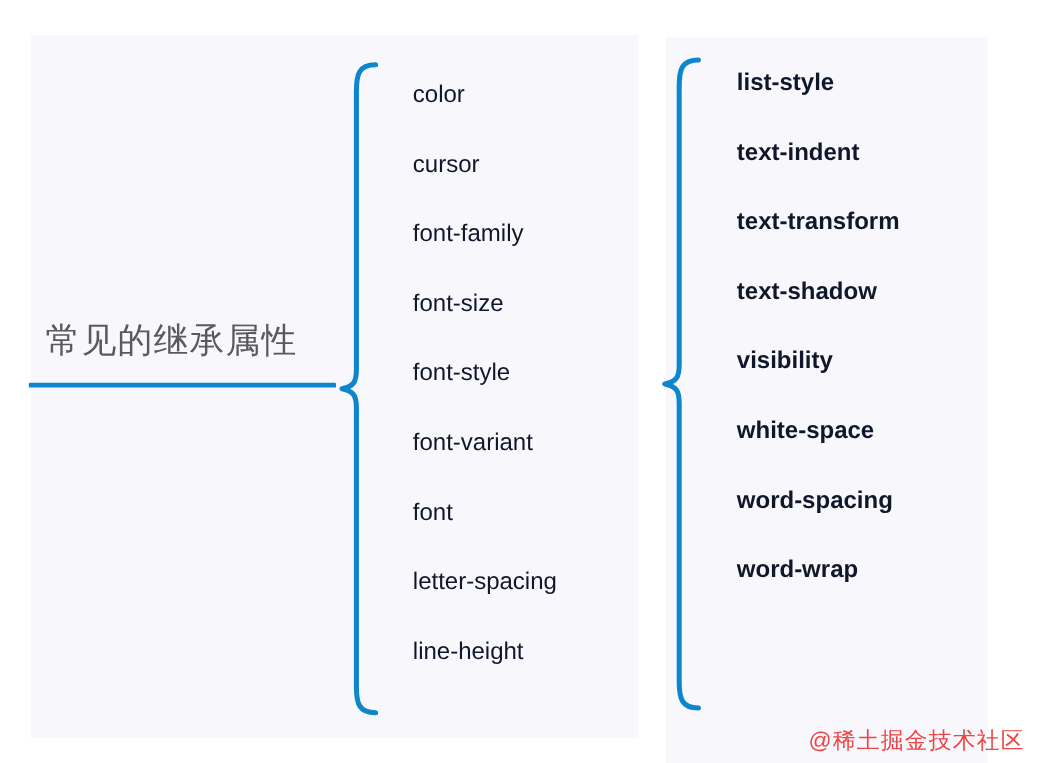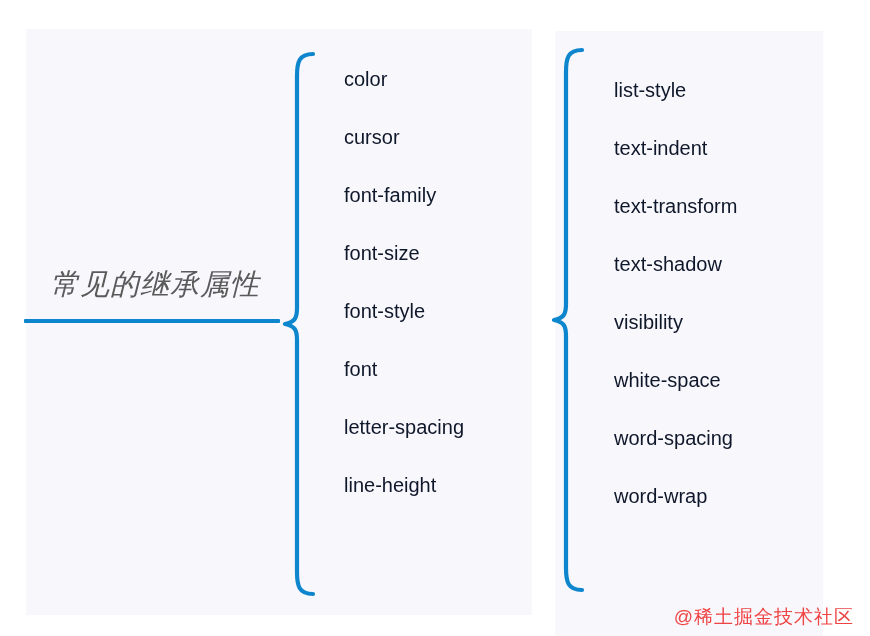--- a/index.html
+++ b/index.html
@@ -37,28 +37,27 @@
   
   #root-node {
     position: absolute;
     left: 24px;
     top: 262px;
     width: 258px;
     height: 66px;
   }
   #root-label {
     position: absolute;
-    left: 26px;
+    left: 14px;
     top: 0px;
     font-size: 29px;
     line-height: 44px;
     color: #5a5a5a;
     letter-spacing: 1px;
     white-space: nowrap;
-    font-style: italic;
   }
   #root-underline {
     position: absolute;
     left: 0px;
     top: 57px;
     width: 256px;
     height: 4px;
     background: #0e86cd;
     border-radius: 1px;
   }
@@ -85,22 +84,23 @@
   .prop-list {
     position: absolute;
   }
   #list-left {
     left: 344px;
     top: 50px;
     width: 180px;
   }
   #list-right {
     left: 614px;
-    top: 61px;
+    top: 40px;
     width: 210px;
+    font-weight: bold;
   }
   .prop-item {
     height: 58px;
     line-height: 58px;
     font-size: 20px;
     color: #0f172a;
     white-space: nowrap;
   }
 
   
@@ -146,20 +146,21 @@
              L 14 522
              C 14 536, 16 544, 30 544" fill="none" stroke="#0e86cd" stroke-width="4.2" stroke-linecap="round" stroke-linejoin="round"></path>
   </svg>
 
   <div class="prop-list" id="list-left">
     <div class="prop-item">color</div>
     <div class="prop-item">cursor</div>
     <div class="prop-item">font-family</div>
     <div class="prop-item">font-size</div>
     <div class="prop-item">font-style</div>
+    <div class="prop-item">font-variant</div>
     <div class="prop-item">font</div>
     <div class="prop-item">letter-spacing</div>
     <div class="prop-item">line-height</div>
   </div>
 
   <div class="prop-list" id="list-right">
     <div class="prop-item">list-style</div>
     <div class="prop-item">text-indent</div>
     <div class="prop-item">text-transform</div>
     <div class="prop-item">text-shadow</div>

